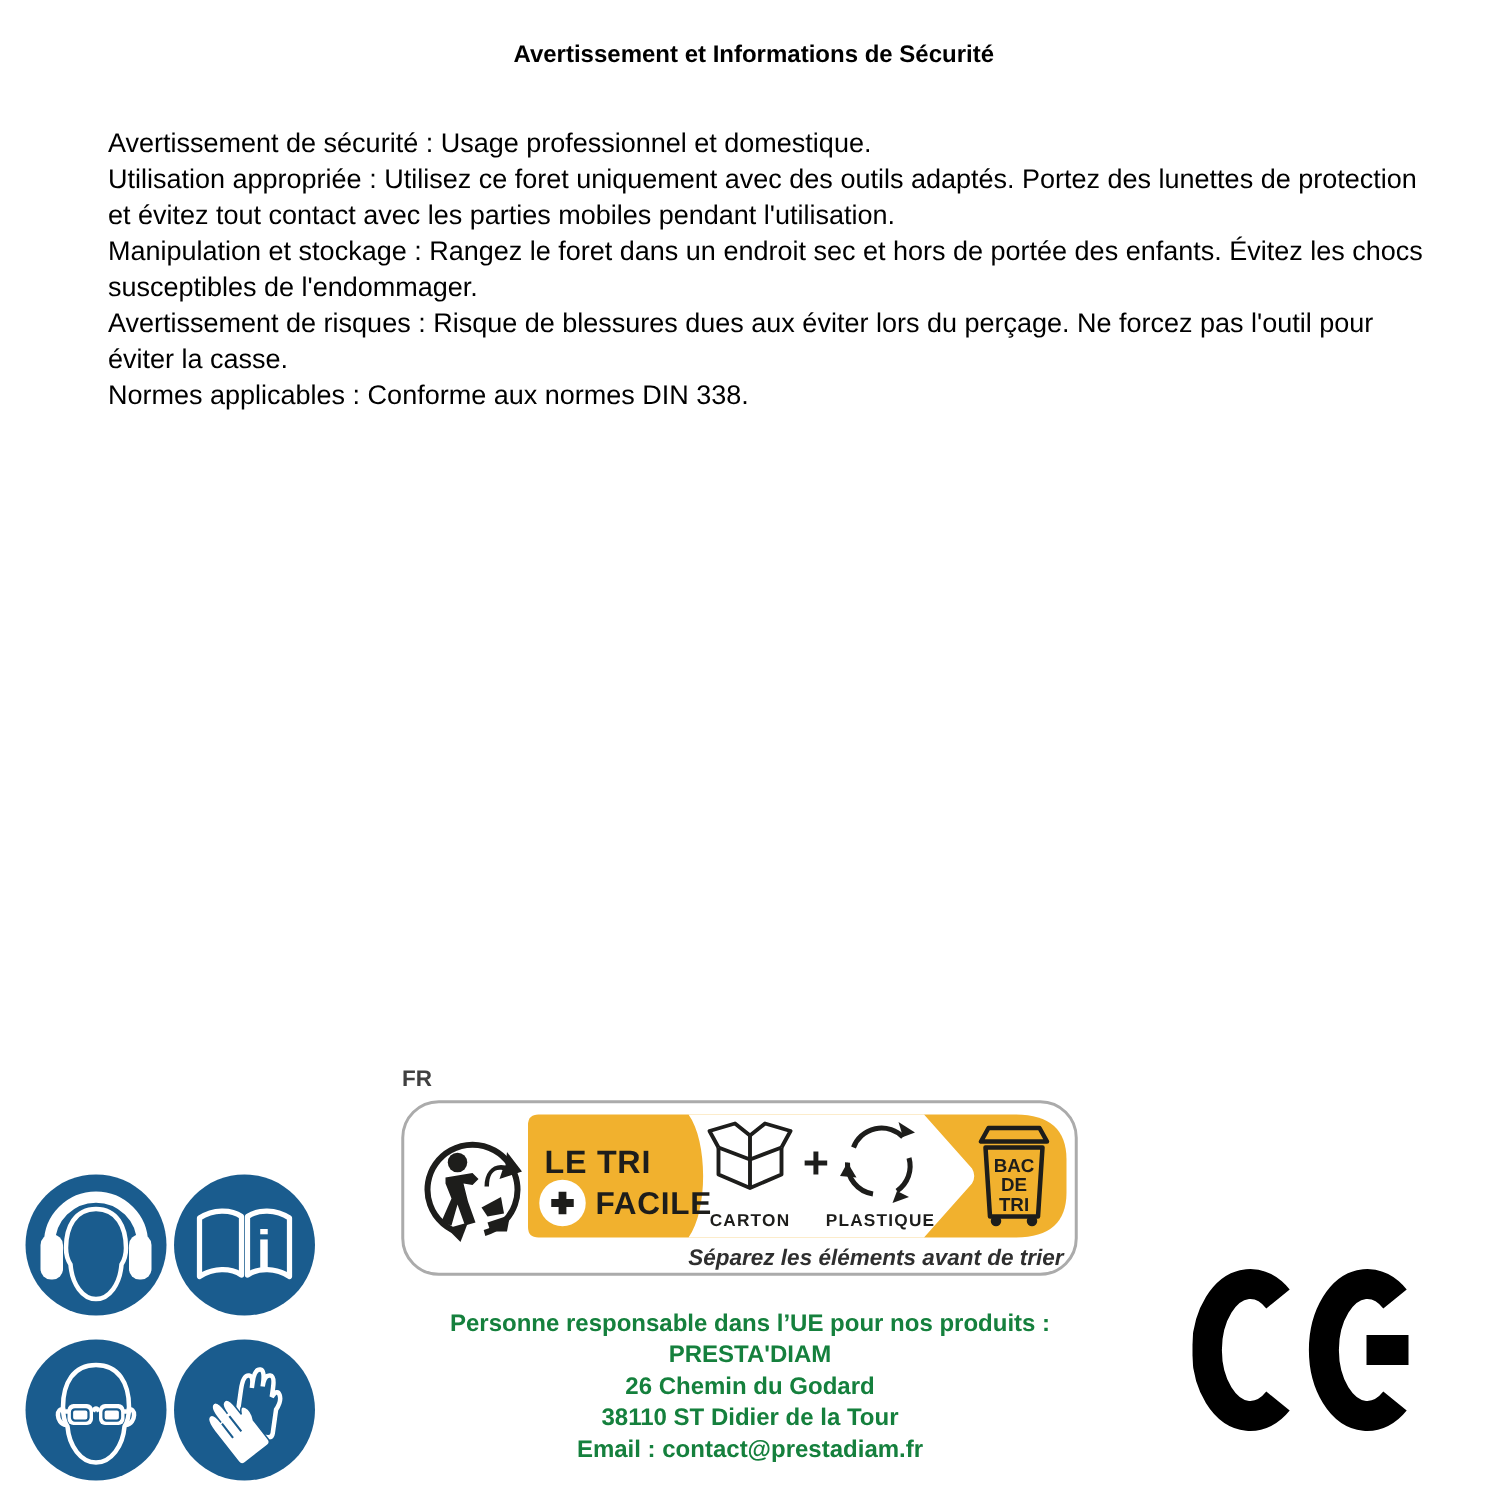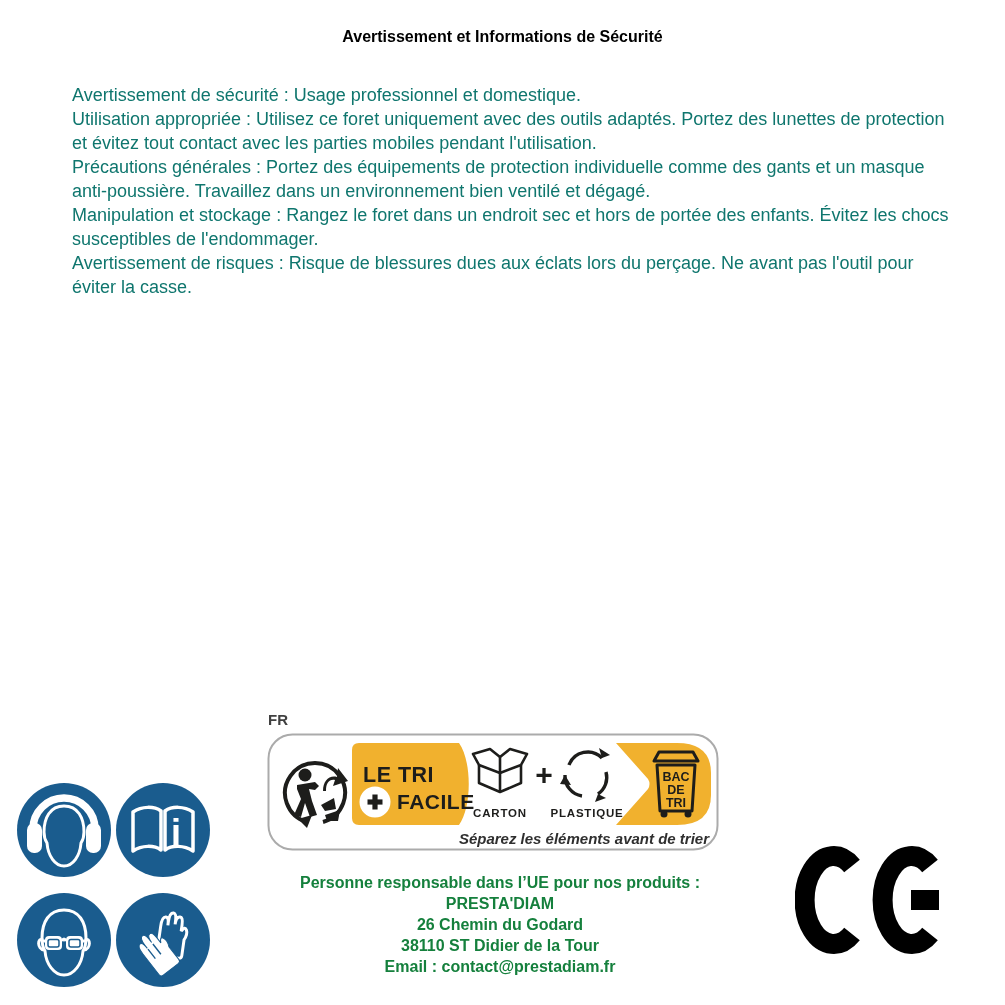--- a/index.html
+++ b/index.html
@@ -1,21 +1,21 @@
 <!DOCTYPE html>
 <html><head>
 <meta charset="utf-8">
 <style>
   html,body{margin:0;padding:0;background:#fff;}
   .page{position:relative;width:1005px;height:1005px;background:#ffffff;overflow:hidden;
         font-family:"Liberation Sans","DejaVu Sans",sans-serif;color:#0a0a0a;}
   .title{position:absolute;top:28px;left:0;width:100%;text-align:center;
          font-size:16px;font-weight:bold;color:#000;}
   .body-text{position:absolute;top:83px;left:72px;width:882px;
-             font-size:18px;line-height:24px;color:#0f766e;}
+             font-size:18px;line-height:24px;color:#000000;}
   .body-text p{margin:0;}
   .fr-label{position:absolute;left:268px;top:711px;font-size:15px;font-weight:bold;color:#404040;}
   .tri-label{position:absolute;left:267px;top:733px;width:452px;height:118px;}
   .icon-circle{position:absolute;width:96px;height:96px;}
   .ic1{left:16px;top:782px;} .ic2{left:115px;top:782px;}
   .ic3{left:16px;top:892px;} .ic4{left:115px;top:892px;}
   .resp{position:absolute;left:250px;top:872px;width:500px;text-align:center;
         font-size:16px;font-weight:bold;line-height:21px;color:#15803d;}
   .resp div{white-space:nowrap;}
   .ce-mark{position:absolute;left:795px;top:843px;}
@@ -24,23 +24,23 @@
 </head>
 <body>
 
 <div class="page">
 
   <div class="title">Avertissement et Informations de Sécurité</div>
 
   <div class="body-text">
     <p>Avertissement de sécurité : Usage professionnel et domestique.</p>
     <p>Utilisation appropriée : Utilisez ce foret uniquement avec des outils adaptés. Portez des lunettes de protection et évitez tout contact avec les parties mobiles pendant l'utilisation.</p>
-    <p>Précautions générales : Portez des équipements de protection individuelle comme des gants et un masque anti-poussière. Travaillez dans un environnement bien ventilé et dégagé.</p>
     <p>Manipulation et stockage : Rangez le foret dans un endroit sec et hors de portée des enfants. Évitez les chocs susceptibles de l'endommager.</p>
-    <p>Avertissement de risques : Risque de blessures dues aux éclats lors du perçage. Ne avant pas l'outil pour éviter la casse.</p>
+    <p>Avertissement de risques : Risque de blessures dues aux éviter lors du perçage. Ne forcez pas l'outil pour éviter la casse.</p>
+    <p>Normes applicables : Conforme aux normes DIN 338.</p>
   </div>
 
   <div class="fr-label">FR</div>
 
   <div class="tri-label">
     <svg width="452" height="118" viewBox="0 0 452 118">
       <rect x="1.5" y="1.5" width="449" height="115" rx="24" fill="#ffffff" stroke="#ababab" stroke-width="2"></rect>
 
       <path d="M92 10 H410 Q444 10 444 40 V62 Q444 92 410 92 H92 Q85 92 85 85 V17 Q85 10 92 10 Z" fill="#f1b12e"></path>
 

